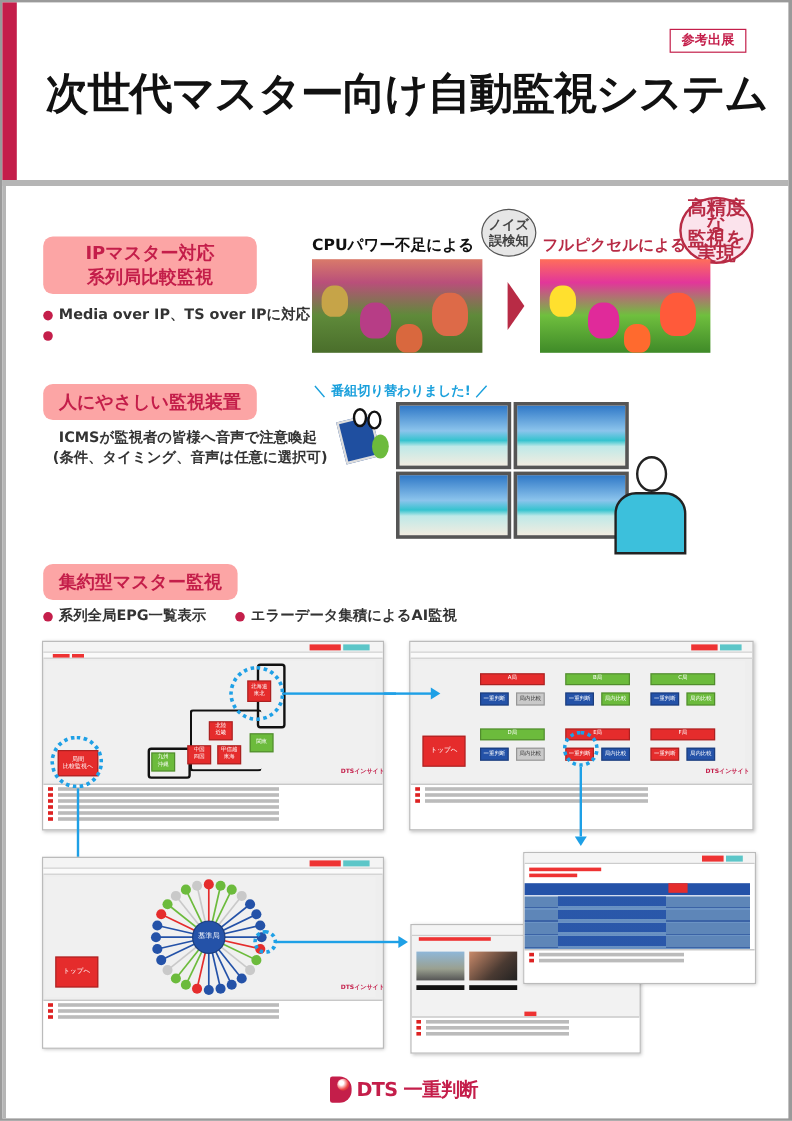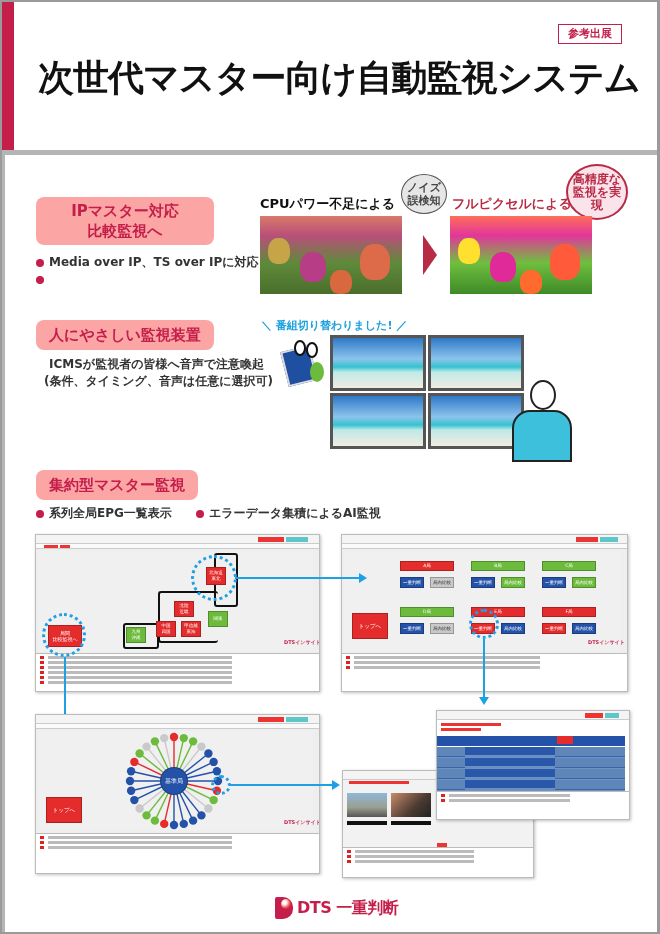--- a/index.html
+++ b/index.html
@@ -56,21 +56,21 @@
 <div class="page">
   <div class="accent-bar"></div>
   <div class="header-rule"></div>
   <div class="left-rule"></div>
 
   <div class="ref-badge">参考出展</div>
   <div class="title">次世代マスター向け自動監視システム</div>
 
   <div class="section-pill" style="left:34px;top:195px;width:178px;height:48px;font-size:15px;line-height:20px;padding-top:4px;">
     <div>IPマスター対応</div>
-    <div>比較監視へ</div>
+    <div>系列局比較監視</div>
   </div>
   <ul class="bullets" style="left:34px;top:252px;">
     <li><span class="dot"></span><span>Media over IP、TS over IPに対応</span></li>
     <li><span class="dot"></span></li>
   </ul>
 
   <div class="cap" style="left:258px;top:193px;color:#111;">CPUパワー不足による</div>
   <div class="speech" style="left:399px;top:172px;width:46px;height:40px;background:#e6e6e6;border:1.5px solid #555;color:#444;">
     <div>
         <div>ノイズ</div>
@@ -78,21 +78,21 @@
       </div>
   </div>
   <div class="tulip noisy" style="left:258px;top:214px;">
     <div class="blob" style="left:8px;top:22px;width:22px;height:26px;background:#c6a448;"></div>
     <div class="blob" style="left:40px;top:36px;width:26px;height:30px;background:#b73d86;"></div>
     <div class="blob" style="left:100px;top:28px;width:30px;height:36px;background:#dd6a48;"></div>
     <div class="blob" style="left:70px;top:54px;width:22px;height:24px;background:#d9683e;"></div>
   </div>
   <div class="arrow-right" style="left:421px;top:233px;"></div>
   <div class="cap" style="left:450px;top:193px;color:#b82b45;">フルピクセルによる</div>
-  <div class="speech" style="left:564px;top:162px;width:62px;height:56px;background:#fbe3ec;border:2px solid #b82b45;color:#b82b45;font-size:12px;">
+  <div class="speech" style="left:564px;top:162px;width:62px;height:56px;background:#fbe3ec;border:2px solid #b82b45;color:#b82b45;font-size:16px;">
     <div>
         <div>高精度な</div>
         <div>監視を実現</div>
       </div>
   </div>
   <div class="tulip clear" style="left:448px;top:214px;">
     <div class="blob" style="left:8px;top:22px;width:22px;height:26px;background:#ffe02e;"></div>
     <div class="blob" style="left:40px;top:36px;width:26px;height:30px;background:#e02a9a;"></div>
     <div class="blob" style="left:100px;top:28px;width:30px;height:36px;background:#ff5a3a;"></div>
     <div class="blob" style="left:70px;top:54px;width:22px;height:24px;background:#ff6a2e;"></div>

